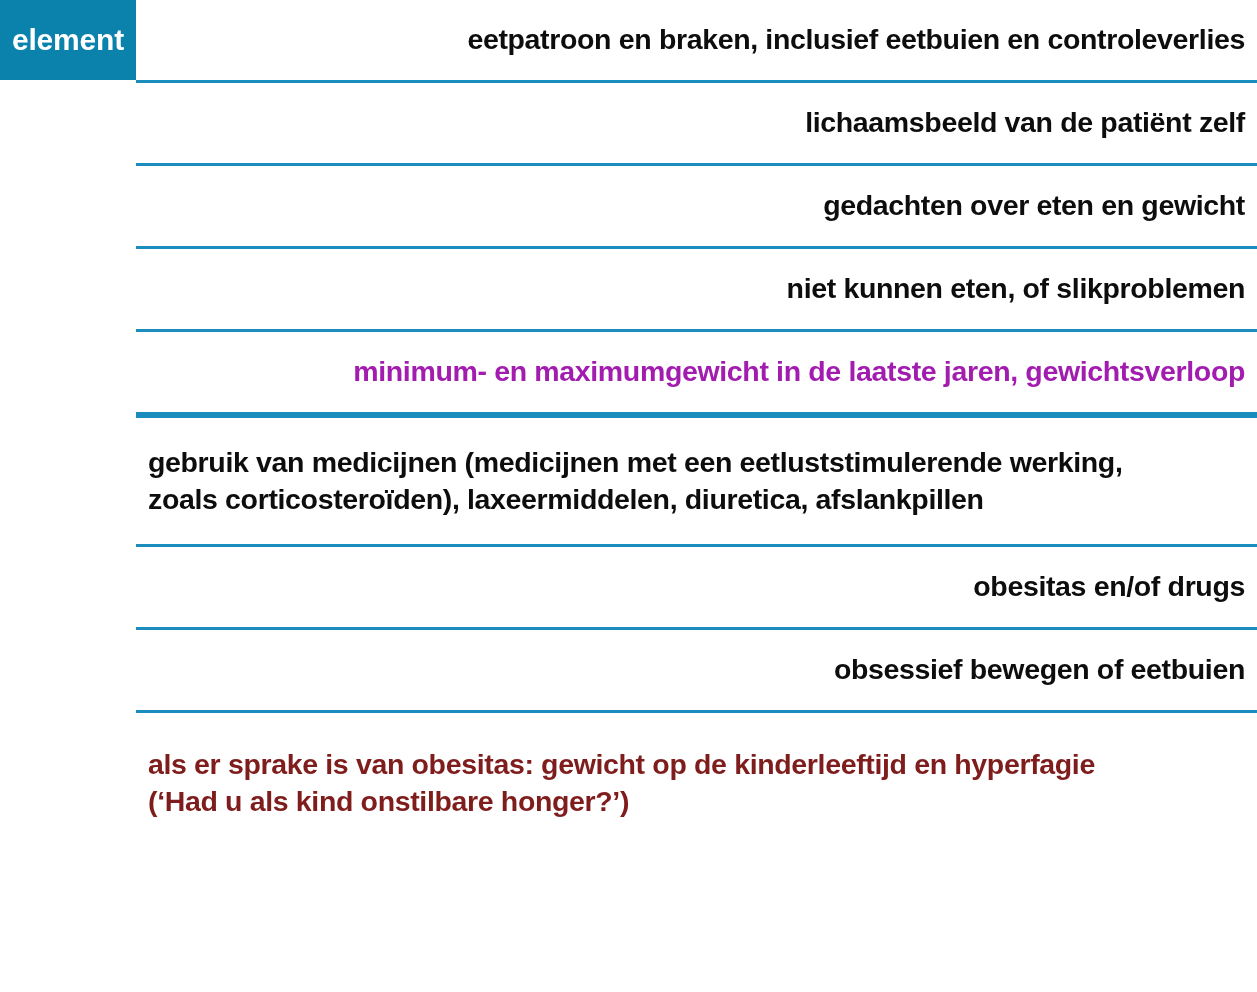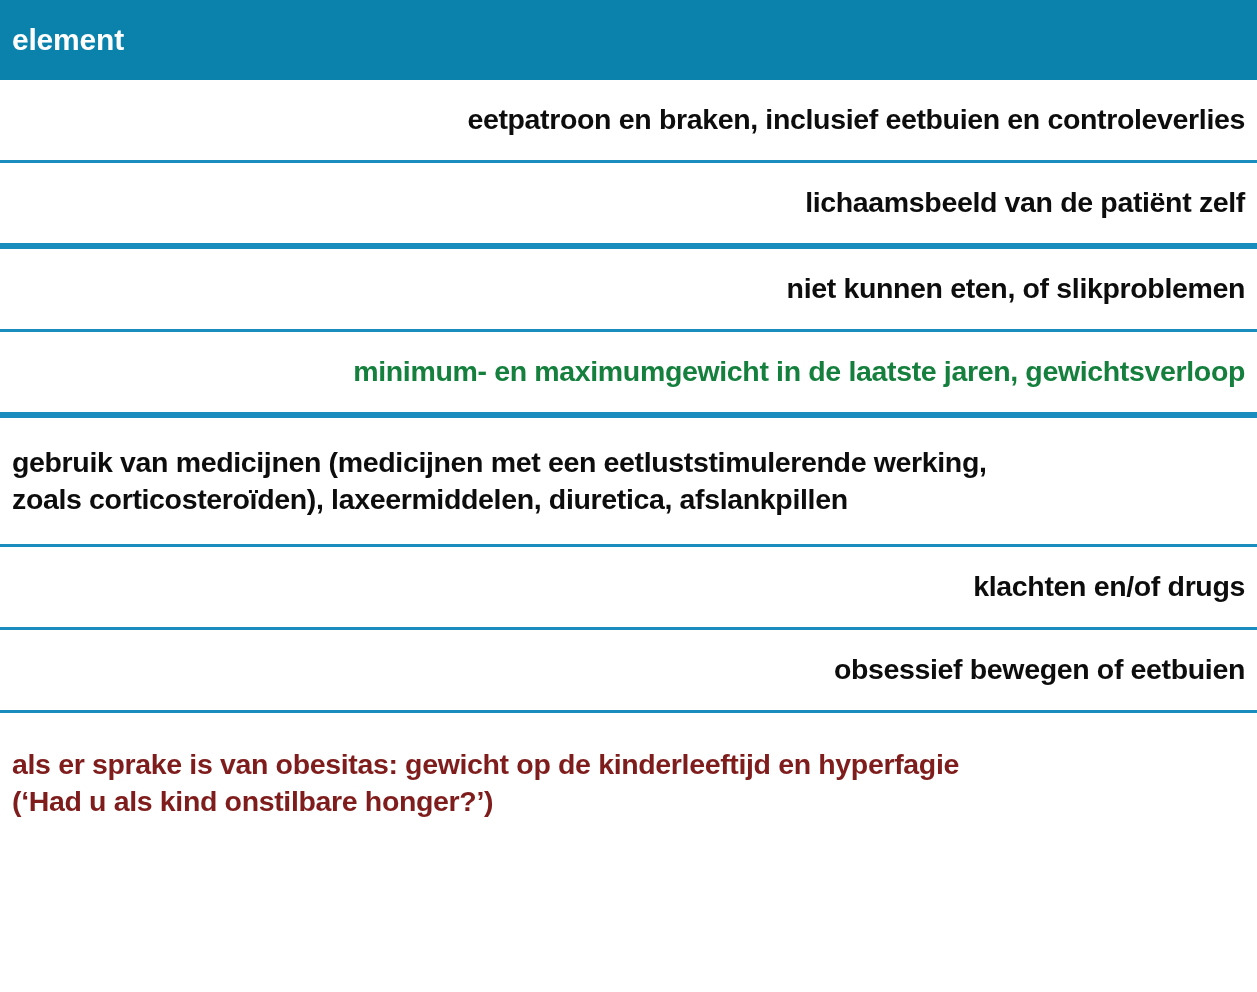--- a/index.html
+++ b/index.html
@@ -13,21 +13,21 @@
     background: #ffffff;
     font-family: "Liberation Sans", "DejaVu Sans", sans-serif;
     overflow: hidden;
   }
 
   .table-wrap {
     width: 1257px;
     height: 749px;
     box-sizing: border-box;
     display: flex;
-    flex-direction: column;
+    flex-direction: row;
     background: #ffffff;
   }
 
   
   .table-header {
     background: #0a82ac;
     height: 80px;
     min-height: 80px;
     box-sizing: border-box;
     display: flex;
@@ -92,42 +92,45 @@
     <div class="table-row row-h1">
       <span class="row-text" style="color: rgb(13, 13, 13);">eetpatroon en braken, inclusief eetbuien en controleverlies</span>
     </div>
     <div class="divider" style="background: rgb(27, 140, 190);"></div>
 
     <div class="table-row row-h1">
       <span class="row-text" style="color: rgb(13, 13, 13);">lichaamsbeeld van de patiënt zelf</span>
     </div>
     <div class="divider" style="background: rgb(27, 140, 190);"></div>
 
+    <div class="table-row row-h1">
+      <span class="row-text" style="color: rgb(13, 13, 13);">gedachten over eten en gewicht</span>
+    </div>
     <div class="divider" style="background: rgb(27, 140, 190);"></div>
 
     <div class="table-row row-h1">
       <span class="row-text" style="color: rgb(13, 13, 13); margin-left: 32px;">niet kunnen eten, of slikproblemen</span>
     </div>
     <div class="divider" style="background: rgb(27, 140, 190);"></div>
 
     <div class="table-row row-h1">
-      <span class="row-text" style="color: #15803d;">minimum- en maximumgewicht in de laatste jaren, gewichtsverloop</span>
+      <span class="row-text" style="color: #a21caf;">minimum- en maximumgewicht in de laatste jaren, gewichtsverloop</span>
     </div>
     <div class="divider" style="background: rgb(27, 140, 190);"></div>
 
     <div class="divider" style="background: rgb(27, 140, 190);"></div>
 
     <div class="table-row row-h2">
       <span class="row-text" style="color: rgb(13, 13, 13);">gebruik van medicijnen (medicijnen met een eetluststimulerende werking,
 zoals corticosteroïden), laxeermiddelen, diuretica, afslankpillen</span>
     </div>
     <div class="divider" style="background: rgb(27, 140, 190);"></div>
 
     <div class="table-row row-h1">
-      <span class="row-text" style="color: rgb(13, 13, 13);">klachten en/of drugs</span>
+      <span class="row-text" style="color: rgb(13, 13, 13);">obesitas en/of drugs</span>
     </div>
     <div class="divider" style="background: rgb(27, 140, 190);"></div>
 
     <div class="table-row row-h1">
       <span class="row-text" style="color: rgb(13, 13, 13);">obsessief bewegen of eetbuien</span>
     </div>
     <div class="divider" style="background: rgb(27, 140, 190);"></div>
 
     <div class="table-row row-h2-last">
       <span class="row-text" style="color: #7f1d1d;">als er sprake is van obesitas: gewicht op de kinderleeftijd en hyperfagie

